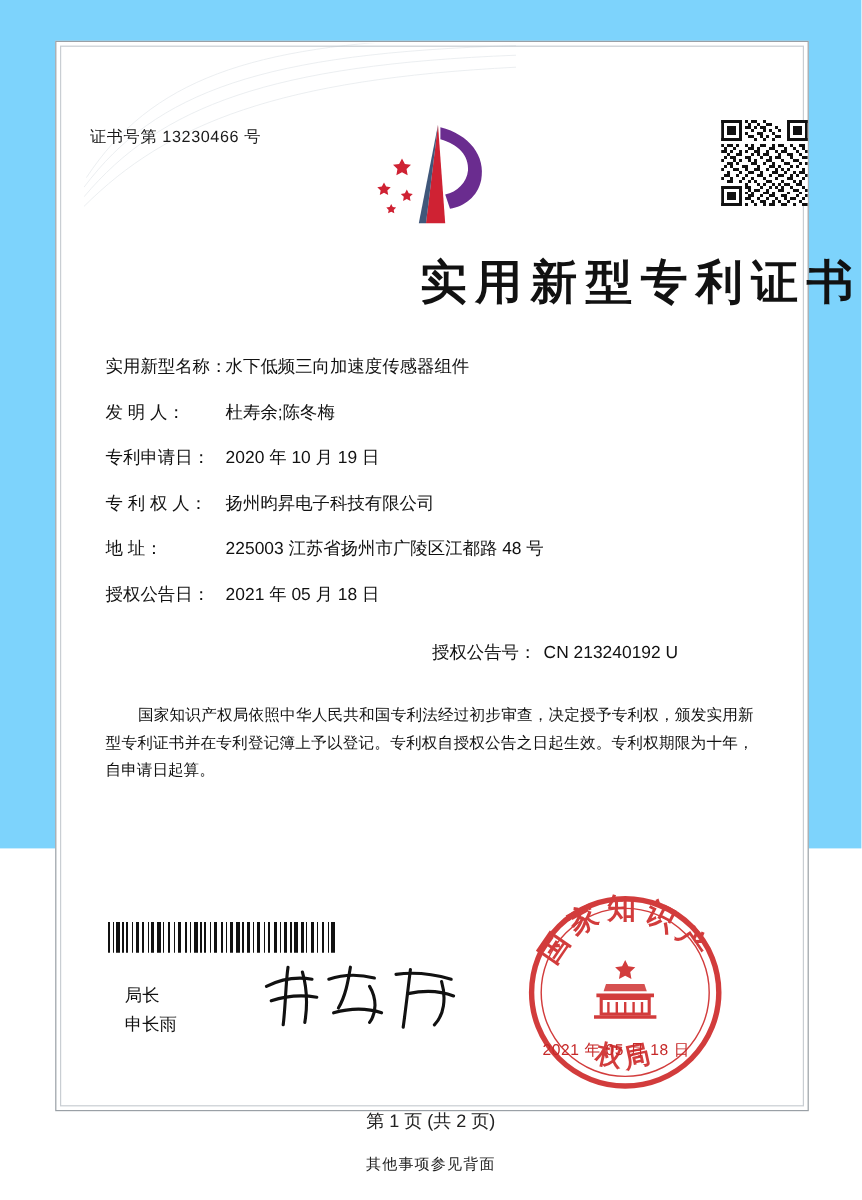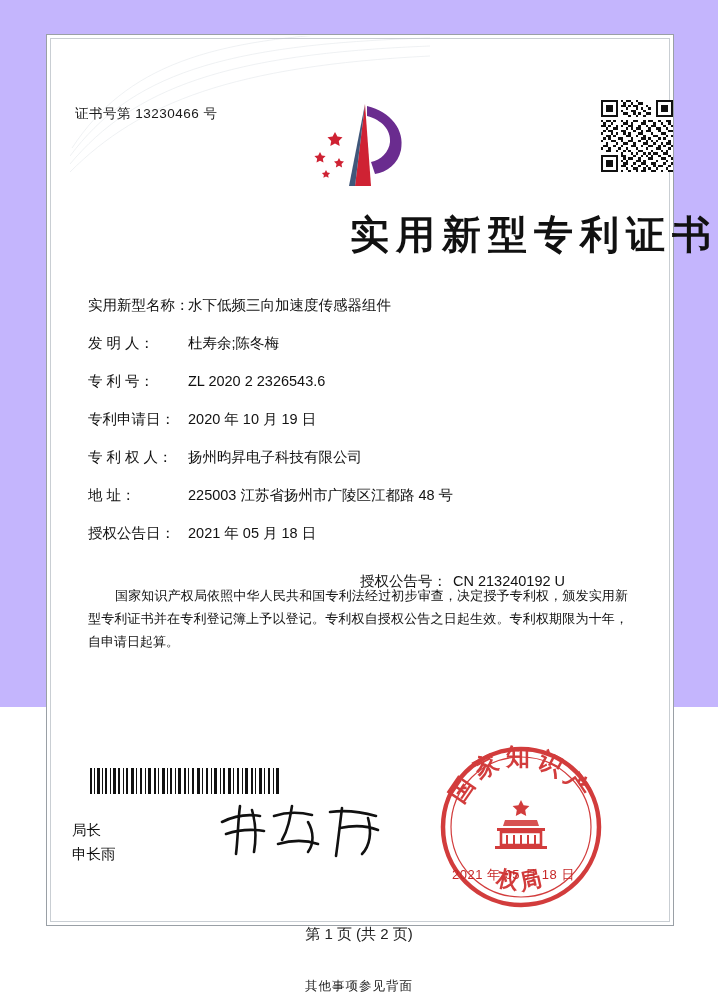--- a/index.html
+++ b/index.html
@@ -14,21 +14,21 @@
     color: #1a1a1a;
     position: relative;
     overflow: hidden;
   }
 
   .page {
     position: absolute;
     left: 0; top: 0;
     width: 718px;
     height: 707px;
-    background: #c4b5fd;
+    background: #7dd3fc;
   }
 
   
   .cert-border {
     position: absolute;
     left: 46px;
     top: 34px;
     width: 626px;
     height: 890px;
     border: 1px solid #9aa0a6;
@@ -168,21 +168,21 @@
     top: 866px;
     font-size: 13px;
     color: #c62828;
     font-family: "Liberation Sans", sans-serif;
     letter-spacing: 0.5px;
   }
 
   
   .director {
     position: absolute;
-    left: 72px;
+    left: 104px;
     top: 818px;
     font-size: 14.5px;
     line-height: 24px;
     font-family: "Liberation Sans", sans-serif;
     color: #111;
   }
   .signature {
     position: absolute;
     left: 212px;
     top: 800px;
@@ -203,21 +203,20 @@
   .footer-note {
     position: absolute;
     left: 0;
     top: 962px;
     width: 718px;
     text-align: center;
     font-size: 12.5px;
     font-family: "Liberation Sans", sans-serif;
     color: #222;
     letter-spacing: 1px;
-    margin-top: 16px;
   }
 </style>
 </head>
 <body>
 
 <div class="page">
 
   <div class="cert-border">
     <div class="cert-border-inner"></div>
   </div>
@@ -455,23 +454,20 @@
   <div class="title">实用新型专利证书</div>
 
   <div class="fields">
     <div class="field-row">
       <span class="field-label">实用新型名称：</span><span class="field-value">水下低频三向加速度传感器组件</span>
     </div>
     <div class="field-row">
       <span class="field-label">发 明 人：</span><span class="field-value">杜寿余;陈冬梅</span>
     </div>
     <div class="field-row">
-      <span class="field-label">专 利 号：</span><span class="field-value">ZL 2020 2 2326543.6</span>
-    </div>
-    <div class="field-row">
       <span class="field-label">专利申请日：</span><span class="field-value">2020 年 10 月 19 日</span>
     </div>
     <div class="field-row">
       <span class="field-label">专 利 权 人：</span><span class="field-value">扬州昀昇电子科技有限公司</span>
     </div>
     <div class="field-row">
       <span class="field-label">地 址：</span><span class="field-value">225003 江苏省扬州市广陵区江都路 48 号</span>
     </div>
     <div class="field-row two-col">
       <span class="field-label">授权公告日：</span><span class="field-value">2021 年 05 月 18 日</span>

